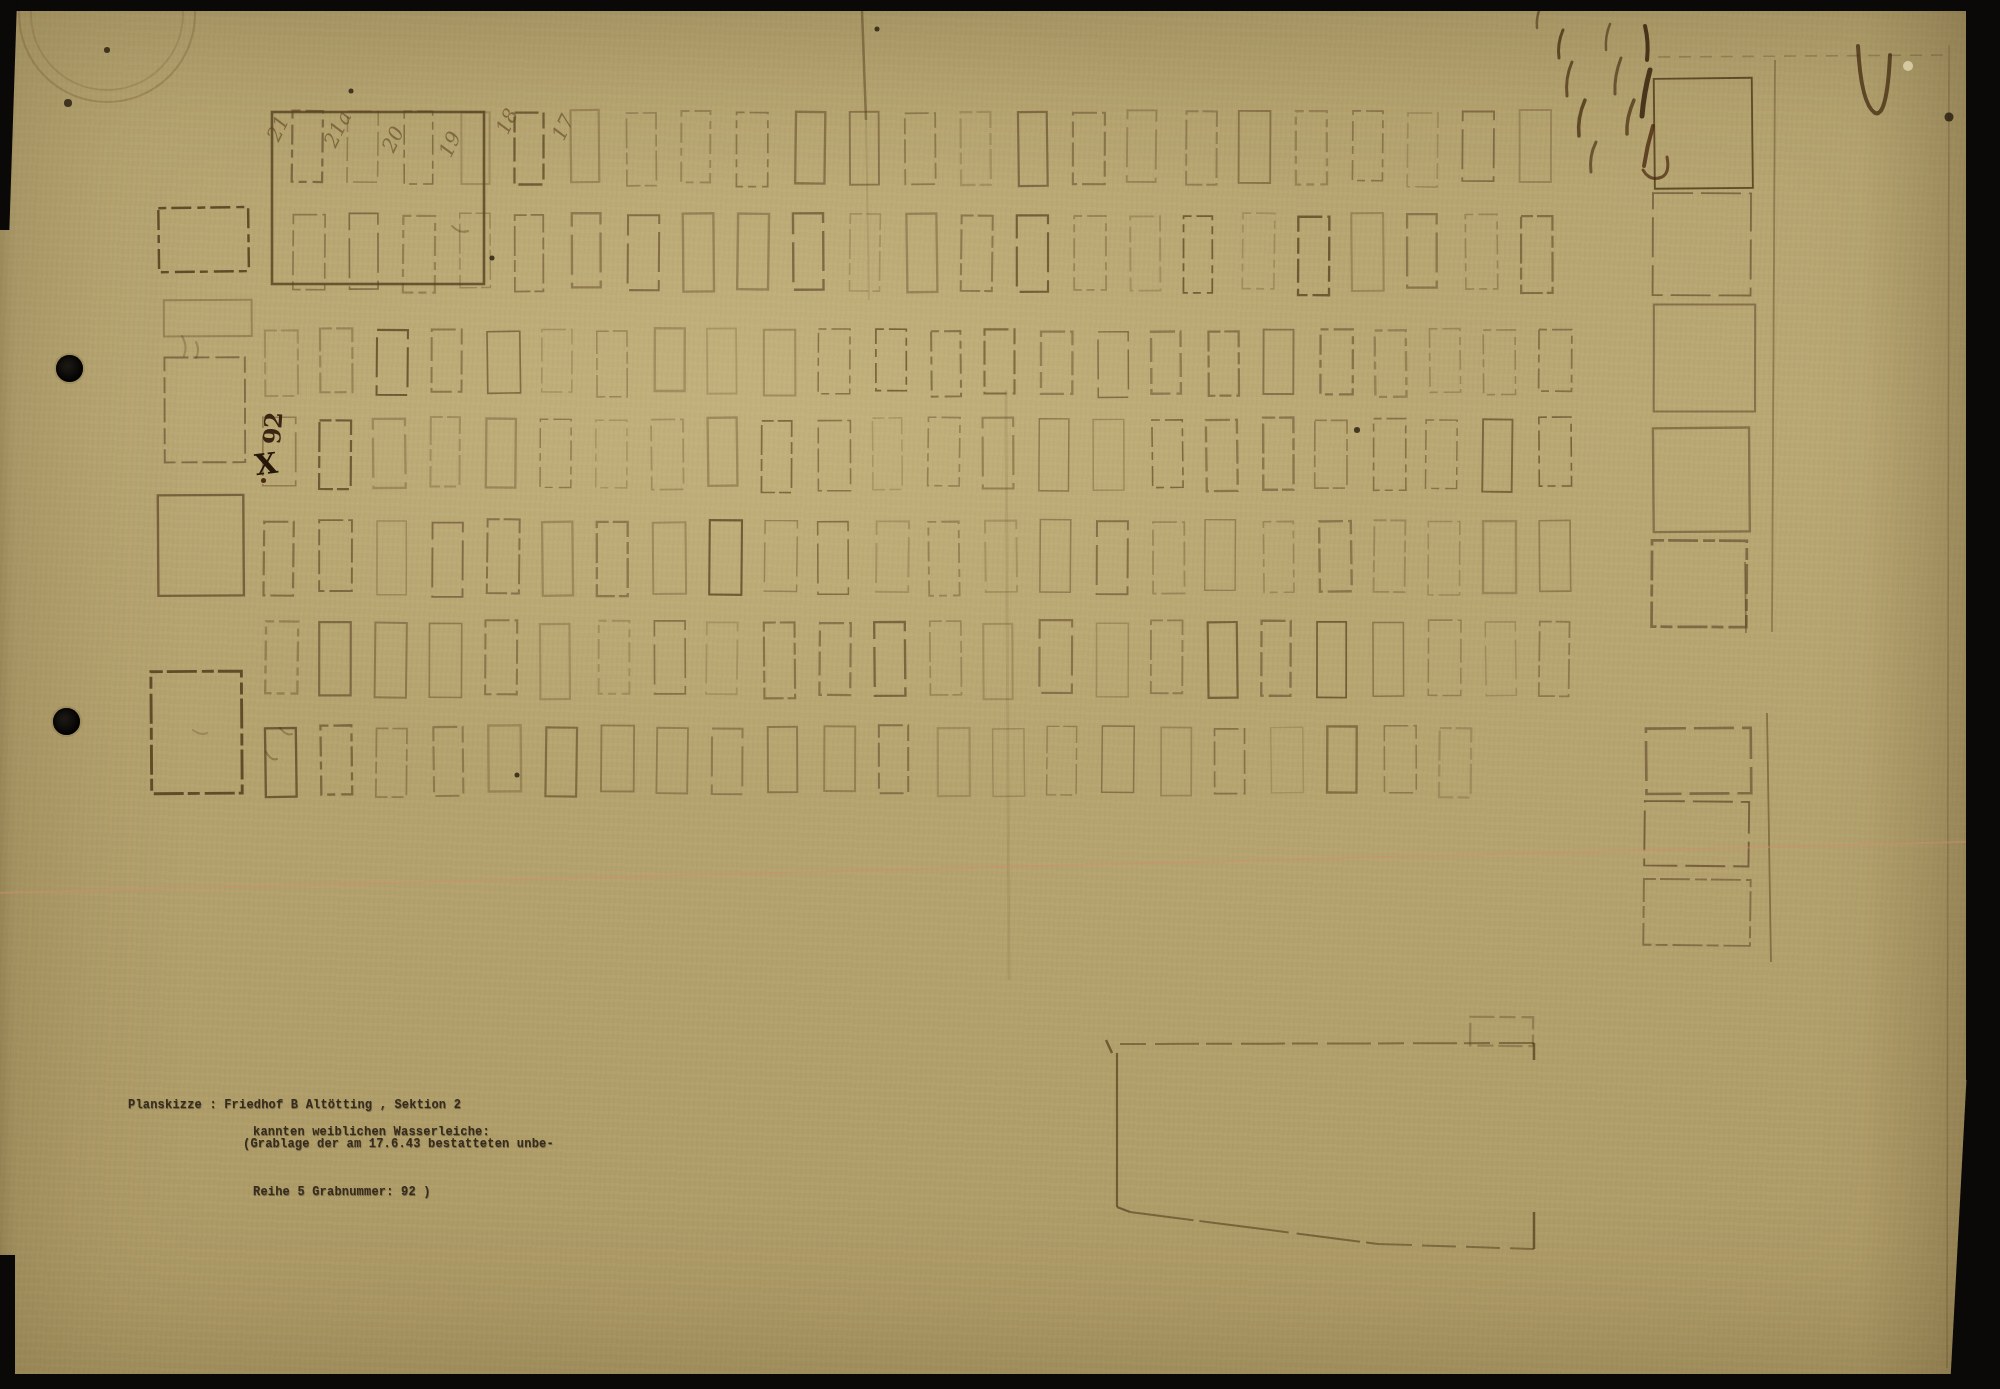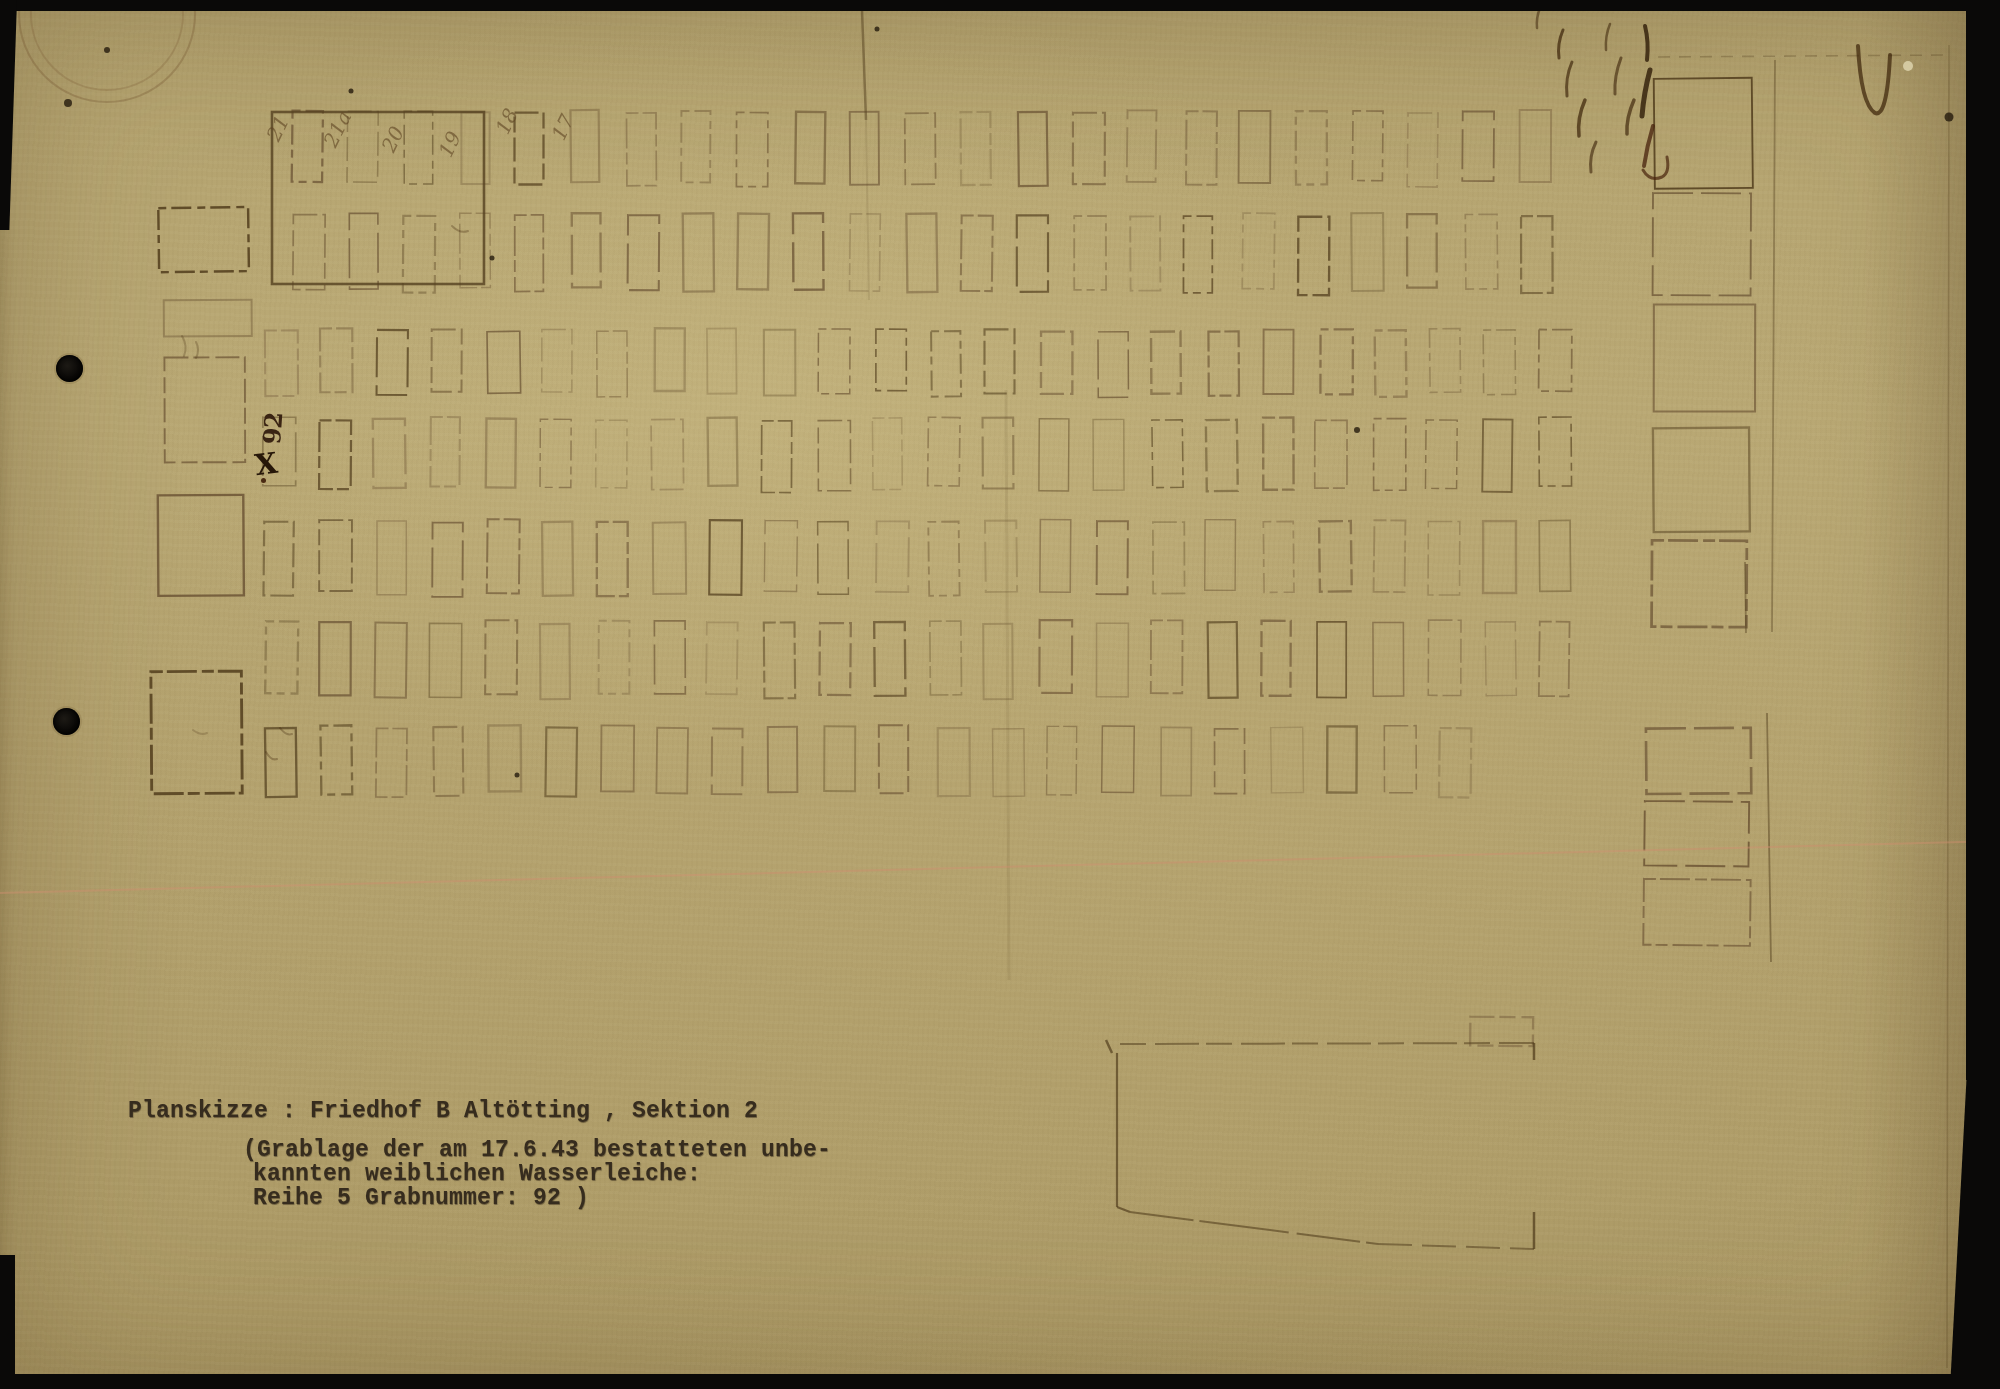--- a/index.html
+++ b/index.html
@@ -9,21 +9,21 @@
     background:
       radial-gradient(900px 600px at 38% 28%, rgba(238,224,165,.16), rgba(0,0,0,0) 70%),
       radial-gradient(1500px 950px at 58% 55%, rgba(214,196,138,.10), rgba(0,0,0,0) 75%),
       linear-gradient(90deg, rgba(0,0,0,0) 93%, rgba(70,50,25,.22) 100%),
       repeating-linear-gradient(93deg, rgba(90,70,35,.028) 0 2px, rgba(0,0,0,0) 2px 5px),
       repeating-linear-gradient(2deg, rgba(255,246,210,.03) 0 3px, rgba(0,0,0,0) 3px 8px),
       linear-gradient(180deg,#b4a36f 0%,#b8a773 30%,#b2a06c 62%,#ab9965 100%);
     box-shadow: inset 0 0 170px rgba(75,55,25,.30), inset 0 0 16px rgba(60,40,15,.22);}
   #plan-svg{position:absolute;left:0;top:0;}
   .caption-line{position:absolute;color:#362c1e;font-family:"Liberation Mono","DejaVu Sans Mono",monospace;
-    font-size:23px;font-weight:700;letter-spacing:.2px;white-space:pre;
+    font-size:12px;font-weight:700;letter-spacing:.2px;white-space:pre;
     text-shadow:.5px .5px .7px rgba(52,40,24,.5);}
   .hand-label{position:absolute;font-family:"DejaVu Serif","Liberation Serif",serif;font-style:italic;
     font-size:20px;color:rgba(96,70,36,.62);transform:rotate(-64deg);transform-origin:left bottom;white-space:nowrap;}
   .grave-mark{position:absolute;left:252px;top:410px;width:46px;height:80px;}
   .grave-mark .num{position:absolute;left:5px;top:4px;display:block;transform:rotate(-86deg);
     font-family:"DejaVu Serif","Liberation Serif",serif;font-size:24px;font-weight:700;
     color:#3a2413;letter-spacing:-1px;}
   .grave-mark .cross{position:absolute;left:3px;top:37px;display:block;transform:rotate(-7deg);
     font-family:"DejaVu Serif","Liberation Serif",serif;font-size:29px;font-weight:700;color:#261709;}
   .grave-mark .dot{position:absolute;left:9px;top:68px;width:5px;height:5px;border-radius:50%;background:#4a2a12;}
@@ -275,21 +275,21 @@
       </div>
 
     <div class="grave-mark">
       <span class="num">92</span>
       <span class="cross">X</span>
       <span class="dot"></span>
     </div>
 
     <div class="caption-line" style="left:128px;top:1098px;">Planskizze : Friedhof B Altötting , Sektion 2</div>
     <div class="caption-line" style="left:243px;top:1137px;font-family:Liberation Mono, monospace;">(Grablage der am 17.6.43 bestatteten unbe-</div>
-    <div class="caption-line" style="left:253px;top:1161px;">kannten weiblichen Wasserleiche:</div>
+    <div class="caption-line" style="left:253px;top:1125px;">kannten weiblichen Wasserleiche:</div>
     <div class="caption-line" style="left:253px;top:1185px;">Reihe 5 Grabnummer: 92 )</div>
   </div>
 
   <div class="blk" style="left:0;top:0;width:2000px;height:11px;"></div>
   <div class="blk" style="left:0;top:0;width:17px;height:230px;clip-path:polygon(0 0,100% 0,55% 100%,0 100%);"></div>
   <div class="blk" style="left:0;top:1255px;width:15px;height:134px;"></div>
   <div class="blk" style="left:1966px;top:0;width:34px;height:1080px;"></div>
   <div class="blk" style="left:1950px;top:1060px;width:50px;height:329px;clip-path:polygon(35% 0,100% 0,100% 100%,0 100%);"></div>
   <div class="blk" style="left:0;top:1374px;width:2000px;height:15px;"></div>
 

